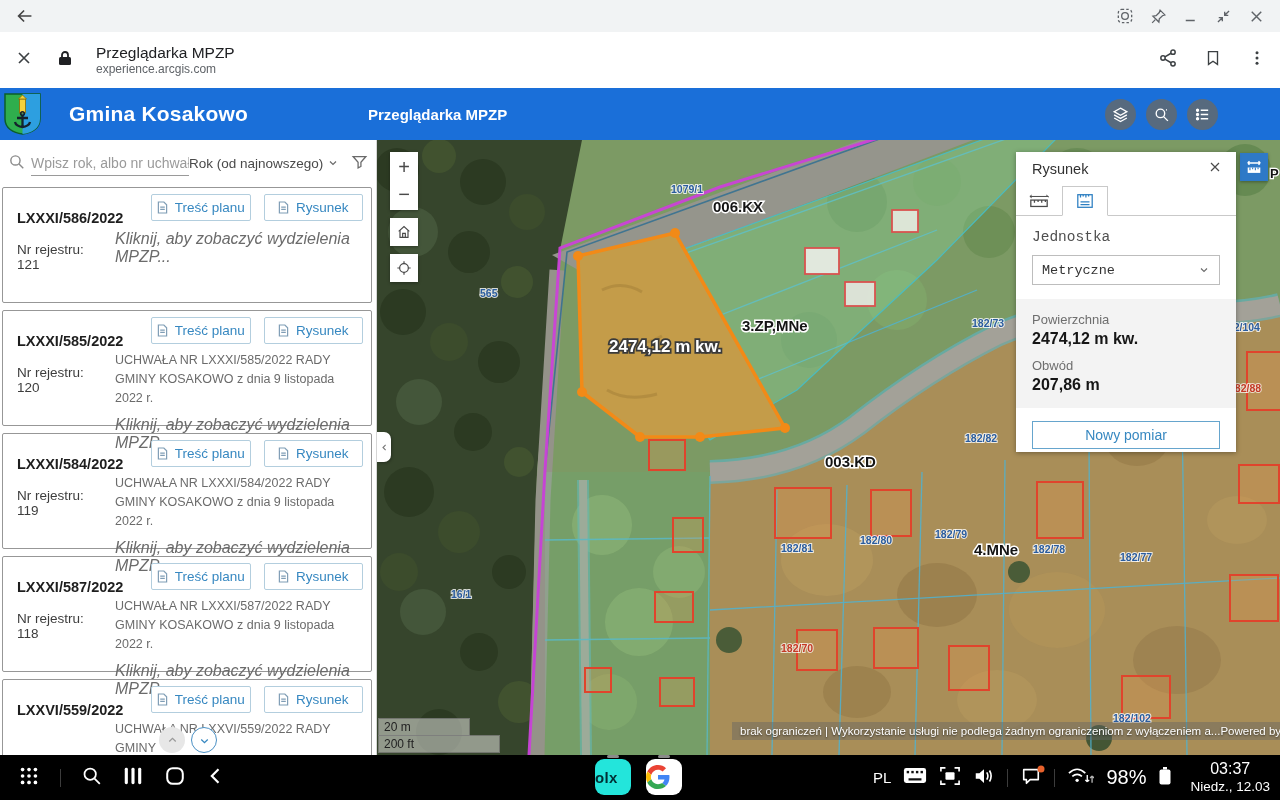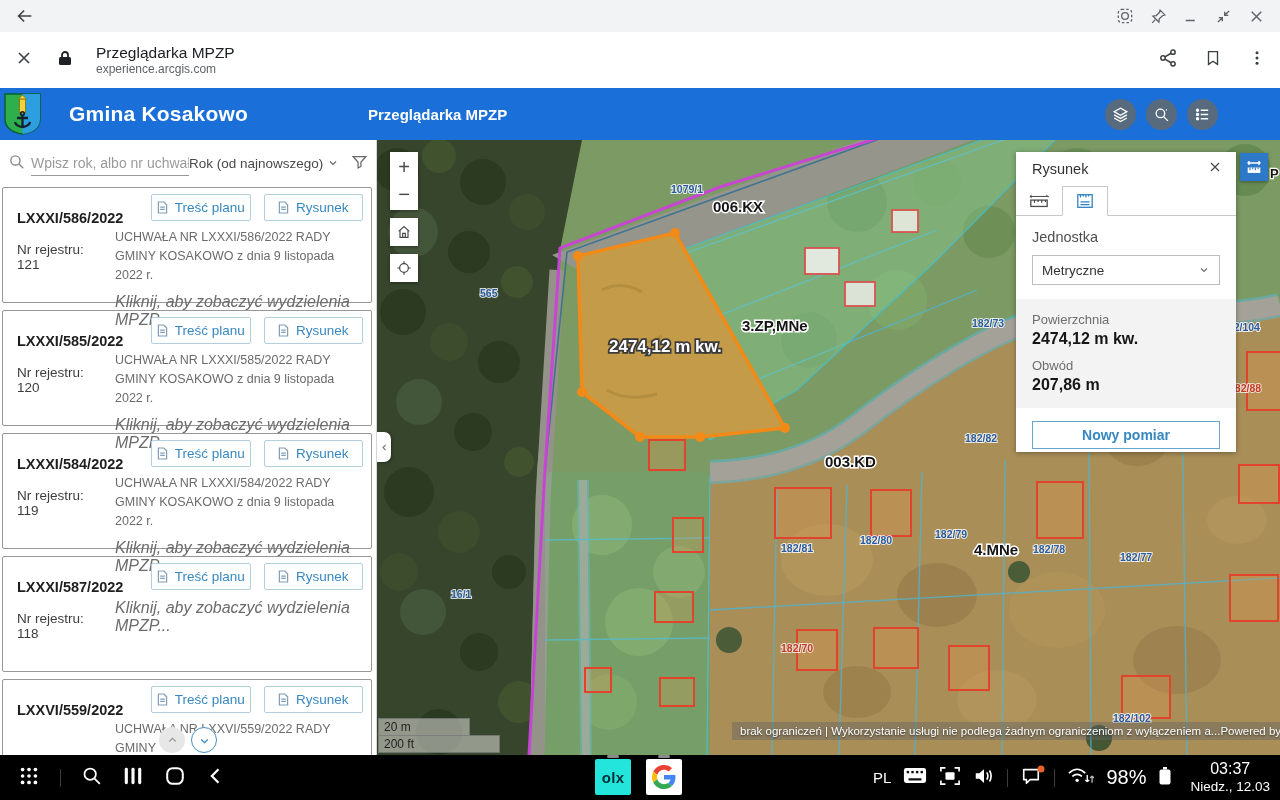--- a/index.html
+++ b/index.html
@@ -88,38 +88,38 @@
 
   
   .panel { position:absolute; left:639px; top:12px; width:220px; height:300px; background:#fff;
     box-shadow:0 1px 5px rgba(0,0,0,.35); }
   .panel-hd { height:34px; display:flex; align-items:center; justify-content:space-between; padding:0 13px 0 16px; }
   .panel-title { font-size:14.5px; color:#323232; }
   .panel-x { color:#4a4a4a; }
   .tabs { height:30px; display:flex; border-bottom:1px solid #c9c9c9; }
   .tab { width:46px; display:flex; align-items:center; justify-content:center; }
   .tab.active { border:1px solid #c9c9c9; border-bottom:1px solid #fff; margin-bottom:-1px; background:#fff; }
-  .unitsec { padding:13px 16px 0; }
+  .unitsec { padding:13px 16px 0;font-family:Liberation Mono, monospace; }
   .unitlabel { font-size:14.5px; color:#4f4f4f; }
   .unitselect { margin-top:10px; height:30px; border:1px solid #bdbdbd; display:flex; align-items:center;
     justify-content:space-between; padding:12px 9px; font-size:13.5px; color:#333; }
   .results { margin-top:14px; background:#f3f3f3; padding:13px 16px 12px; }
   .reslabel { font-size:13px; color:#6e6e6e; }
   .resval { font-size:16px; font-weight:bold; color:#161616; margin:3px 0 10px; }
   .resval.last { margin-bottom:2px; }
   .panel-foot { padding:13px 16px; }
   .newbtn { width:100%; height:28px; background:#fff; border:1px solid #66a5cd; color:#3788c1;
-    font-size:14px; font-family:inherit;font-weight:bold; }
+    font-size:14px; font-family:inherit; }
 
   
   .taskbar { height:45px; background:#000; position:relative; display:flex; align-items:center; color:#fff; }
   .tb-left { display:flex; align-items:center; gap:20px; padding-left:18px; }
   .tb-div { width:1px; height:18px; background:#3c3c3c; }
   .tb-center { position:absolute; left:595px; top:4px; display:flex; gap:15px; }
-  .appico { width:36px; height:36px; border-radius:2px; display:flex; align-items:center; justify-content:center; position:relative; }
+  .appico { width:36px; height:36px; border-radius:9px; display:flex; align-items:center; position:relative; }
   .appico .runbar { position:absolute; top:-4px; left:12px; width:12px; height:2.5px; border-radius:2px; background:#8a8a8a; }
   .olx { background:#23e5db; color:#002f34; font-weight:800; font-size:15px; letter-spacing:.3px; }
   .gapp { background:#fff; }
   .tb-right { position:absolute; right:6px; top:0; height:45px; display:flex; align-items:center; gap:12px; }
   .tb-lang { font-size:15px; }
   .tb-batt { font-size:20px; }
   .timeblock { display:flex; flex-direction:column; align-items:center; line-height:1.25; margin-left:6px; padding-right:4px; }
   .timeblock .tm { font-size:16px; }
   .timeblock .dt { font-size:13.5px; }
 
@@ -270,21 +270,20 @@
                 <span>Treść planu</span>
               </button>
             <button class="planbtn">
                 <svg width="11" height="13" viewBox="0 0 12 14" fill="none" stroke="currentColor" stroke-width="1.3">
                   <path d="M1.5 1h6l3 3v9h-9z"></path>
                   <path d="M3.5 6.5h5M3.5 9h5"></path>
                 </svg>
                 <span>Rysunek</span>
               </button>
           </div>
-          <div class="desc">UCHWAŁA NR LXXXI/586/2022 RADY GMINY KOSAKOWO z dnia 9 listopada 2022 r.</div>
           <div class="hint">Kliknij, aby zobaczyć wydzielenia MPZP...</div>
         </div>
       </div>
 
       <div class="card">
         <div class="leftcol">
           <div class="plan-id">LXXXI/585/2022</div>
           <div class="registry">Nr rejestru: 120</div>
         </div>
         <div class="rightcol">
@@ -351,20 +350,21 @@
                 <span>Treść planu</span>
               </button>
             <button class="planbtn">
                 <svg width="11" height="13" viewBox="0 0 12 14" fill="none" stroke="currentColor" stroke-width="1.3">
                   <path d="M1.5 1h6l3 3v9h-9z"></path>
                   <path d="M3.5 6.5h5M3.5 9h5"></path>
                 </svg>
                 <span>Rysunek</span>
               </button>
           </div>
+          <div class="desc">UCHWAŁA NR LXXXI/587/2022 RADY GMINY KOSAKOWO z dnia 9 listopada 2022 r.</div>
           <div class="hint">Kliknij, aby zobaczyć wydzielenia MPZP...</div>
         </div>
       </div>
 
       <div class="card">
         <div class="leftcol">
           <div class="plan-id">LXXVI/559/2022</div>
           <div class="registry"></div>
         </div>
         <div class="rightcol">

